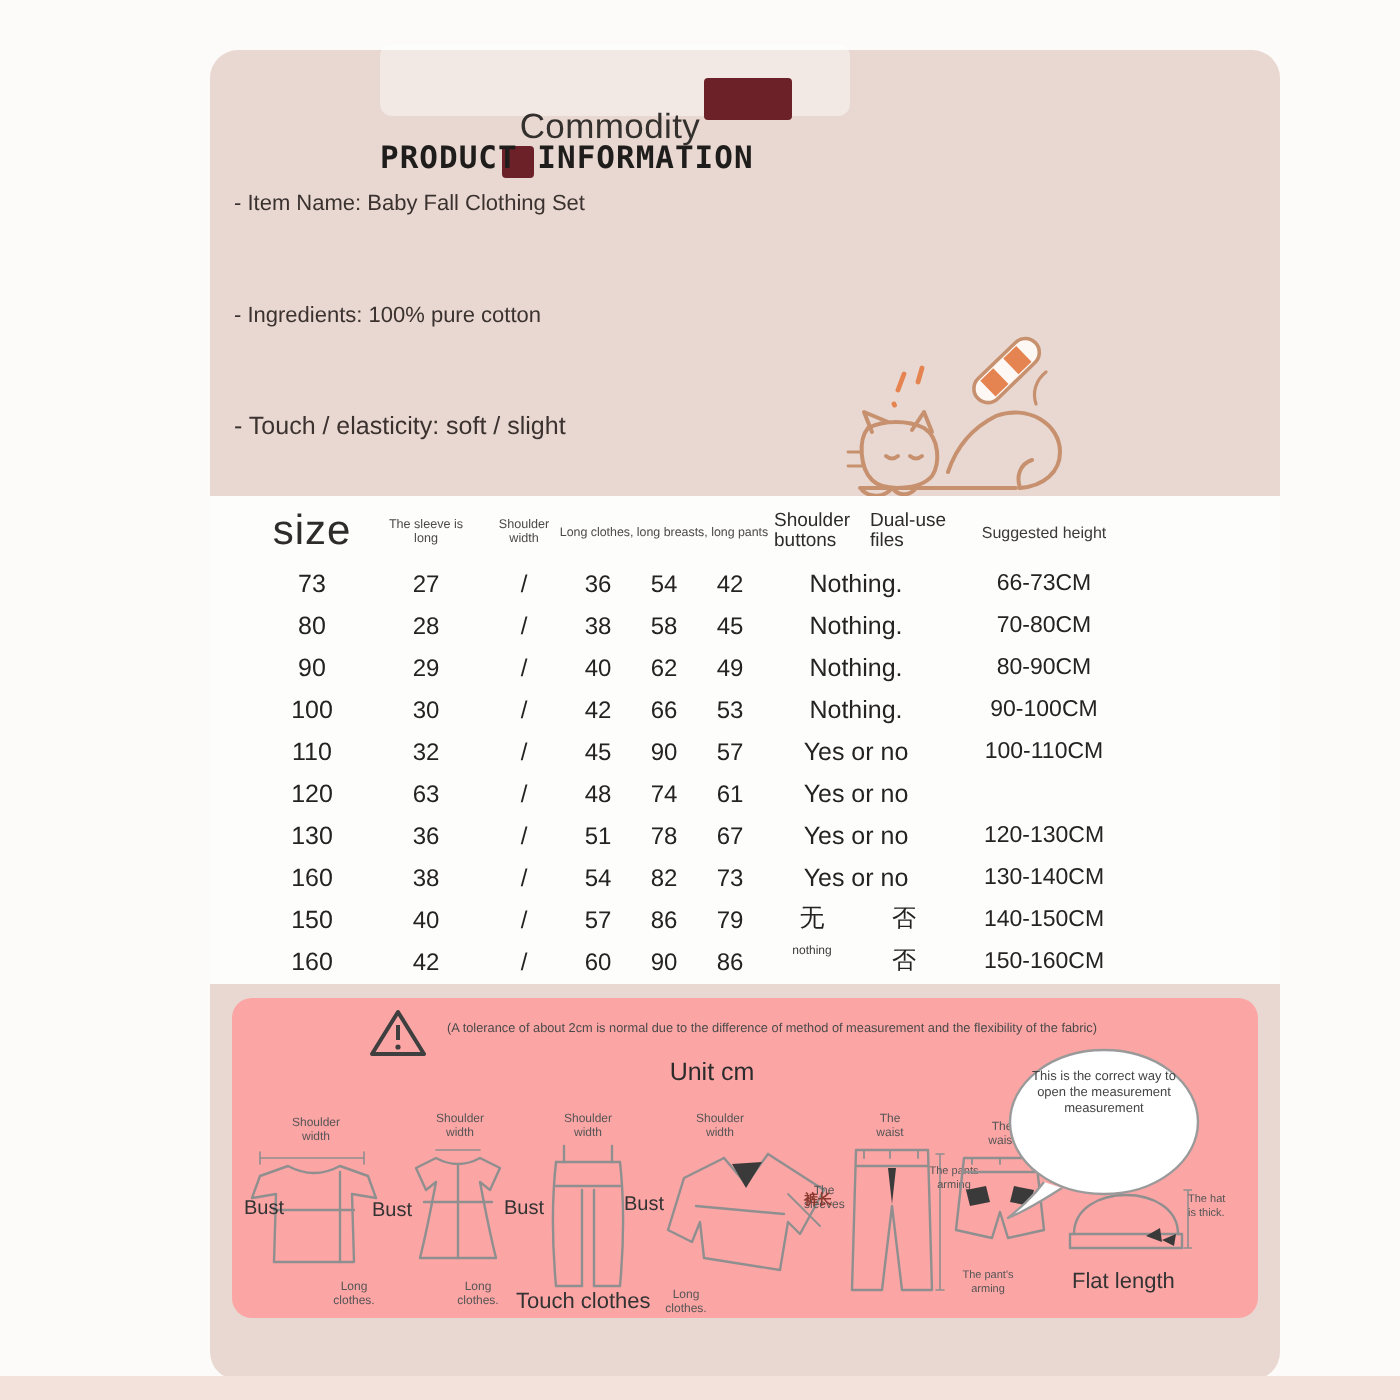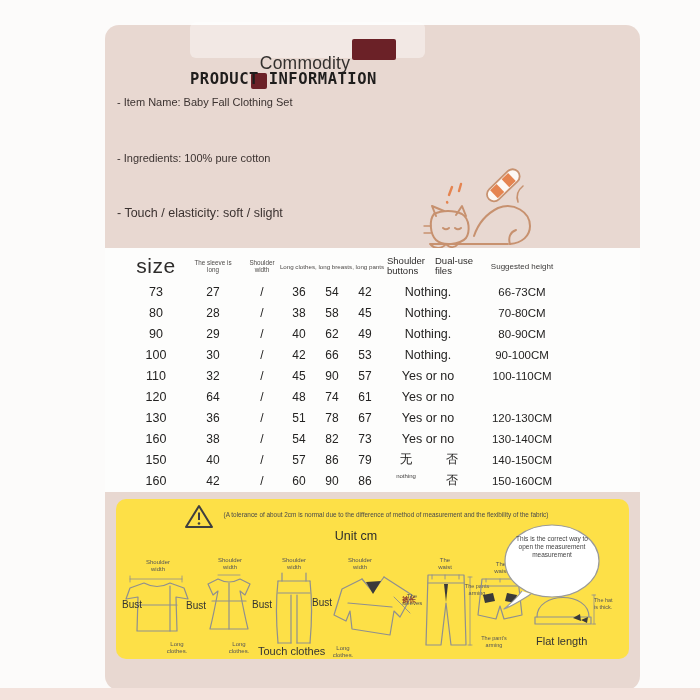--- a/index.html
+++ b/index.html
@@ -49,21 +49,21 @@
   .tbody { position:absolute; left:23px; top:33px; width:442px; }
   .trow { height:21px; }
   .c { display:flex; align-items:center; justify-content:center; font-size:12px; color:#242322; }
   .c-size { font-size:12.5px; }
   .c-merged { grid-column:7 / span 2; font-size:12.5px; }
   .c-buttons { font-size:12.5px; }
   .c-buttons.small { font-size:6px; color:#3d3b3a; align-items:flex-start; padding-top:3px; }
   .c-height { font-size:11.5px; }
 
   
-  .band2 { position:absolute; left:116px; top:499px; width:513px; height:160px; background:#fde047; border-radius:10px; }
+  .band2 { position:absolute; left:116px; top:499px; width:513px; height:160px; background:#fca5a5; border-radius:10px; }
   .warn-icon { position:absolute; left:68px; top:4px; }
   .warn-text { position:absolute; left:100px; top:12px; width:340px; text-align:center;
     font-size:6.4px; color:#4a4a4a; }
   .unit-label { position:absolute; left:170px; top:30px; width:140px; text-align:center;
     font-size:12.5px; color:#2c2c2c; }
   .diag { position:absolute; top:58px; height:102px; }
   .diag svg { position:absolute; }
   .dlbl { position:absolute; font-size:6px; line-height:6.5px; color:#555; text-align:center; }
   .bust { position:absolute; font-size:10px; color:#333; }
   .dbig { position:absolute; font-size:11px; color:#333; white-space:nowrap; }
@@ -188,21 +188,21 @@
         <div class="c ">32</div>
         <div class="c ">/</div>
         <div class="c ">45</div>
         <div class="c ">90</div>
         <div class="c ">57</div>
         <div class="c c-merged">Yes or no</div>
         <div class="c c-height">100-110CM</div>
       </div>
       <div class="trow tgrid">
         <div class="c c-size">120</div>
-        <div class="c ">64</div>
+        <div class="c ">63</div>
         <div class="c ">/</div>
         <div class="c ">48</div>
         <div class="c ">74</div>
         <div class="c ">61</div>
         <div class="c c-merged">Yes or no</div>
       </div>
       <div class="trow tgrid">
         <div class="c c-size">130</div>
         <div class="c ">36</div>
         <div class="c ">/</div>

